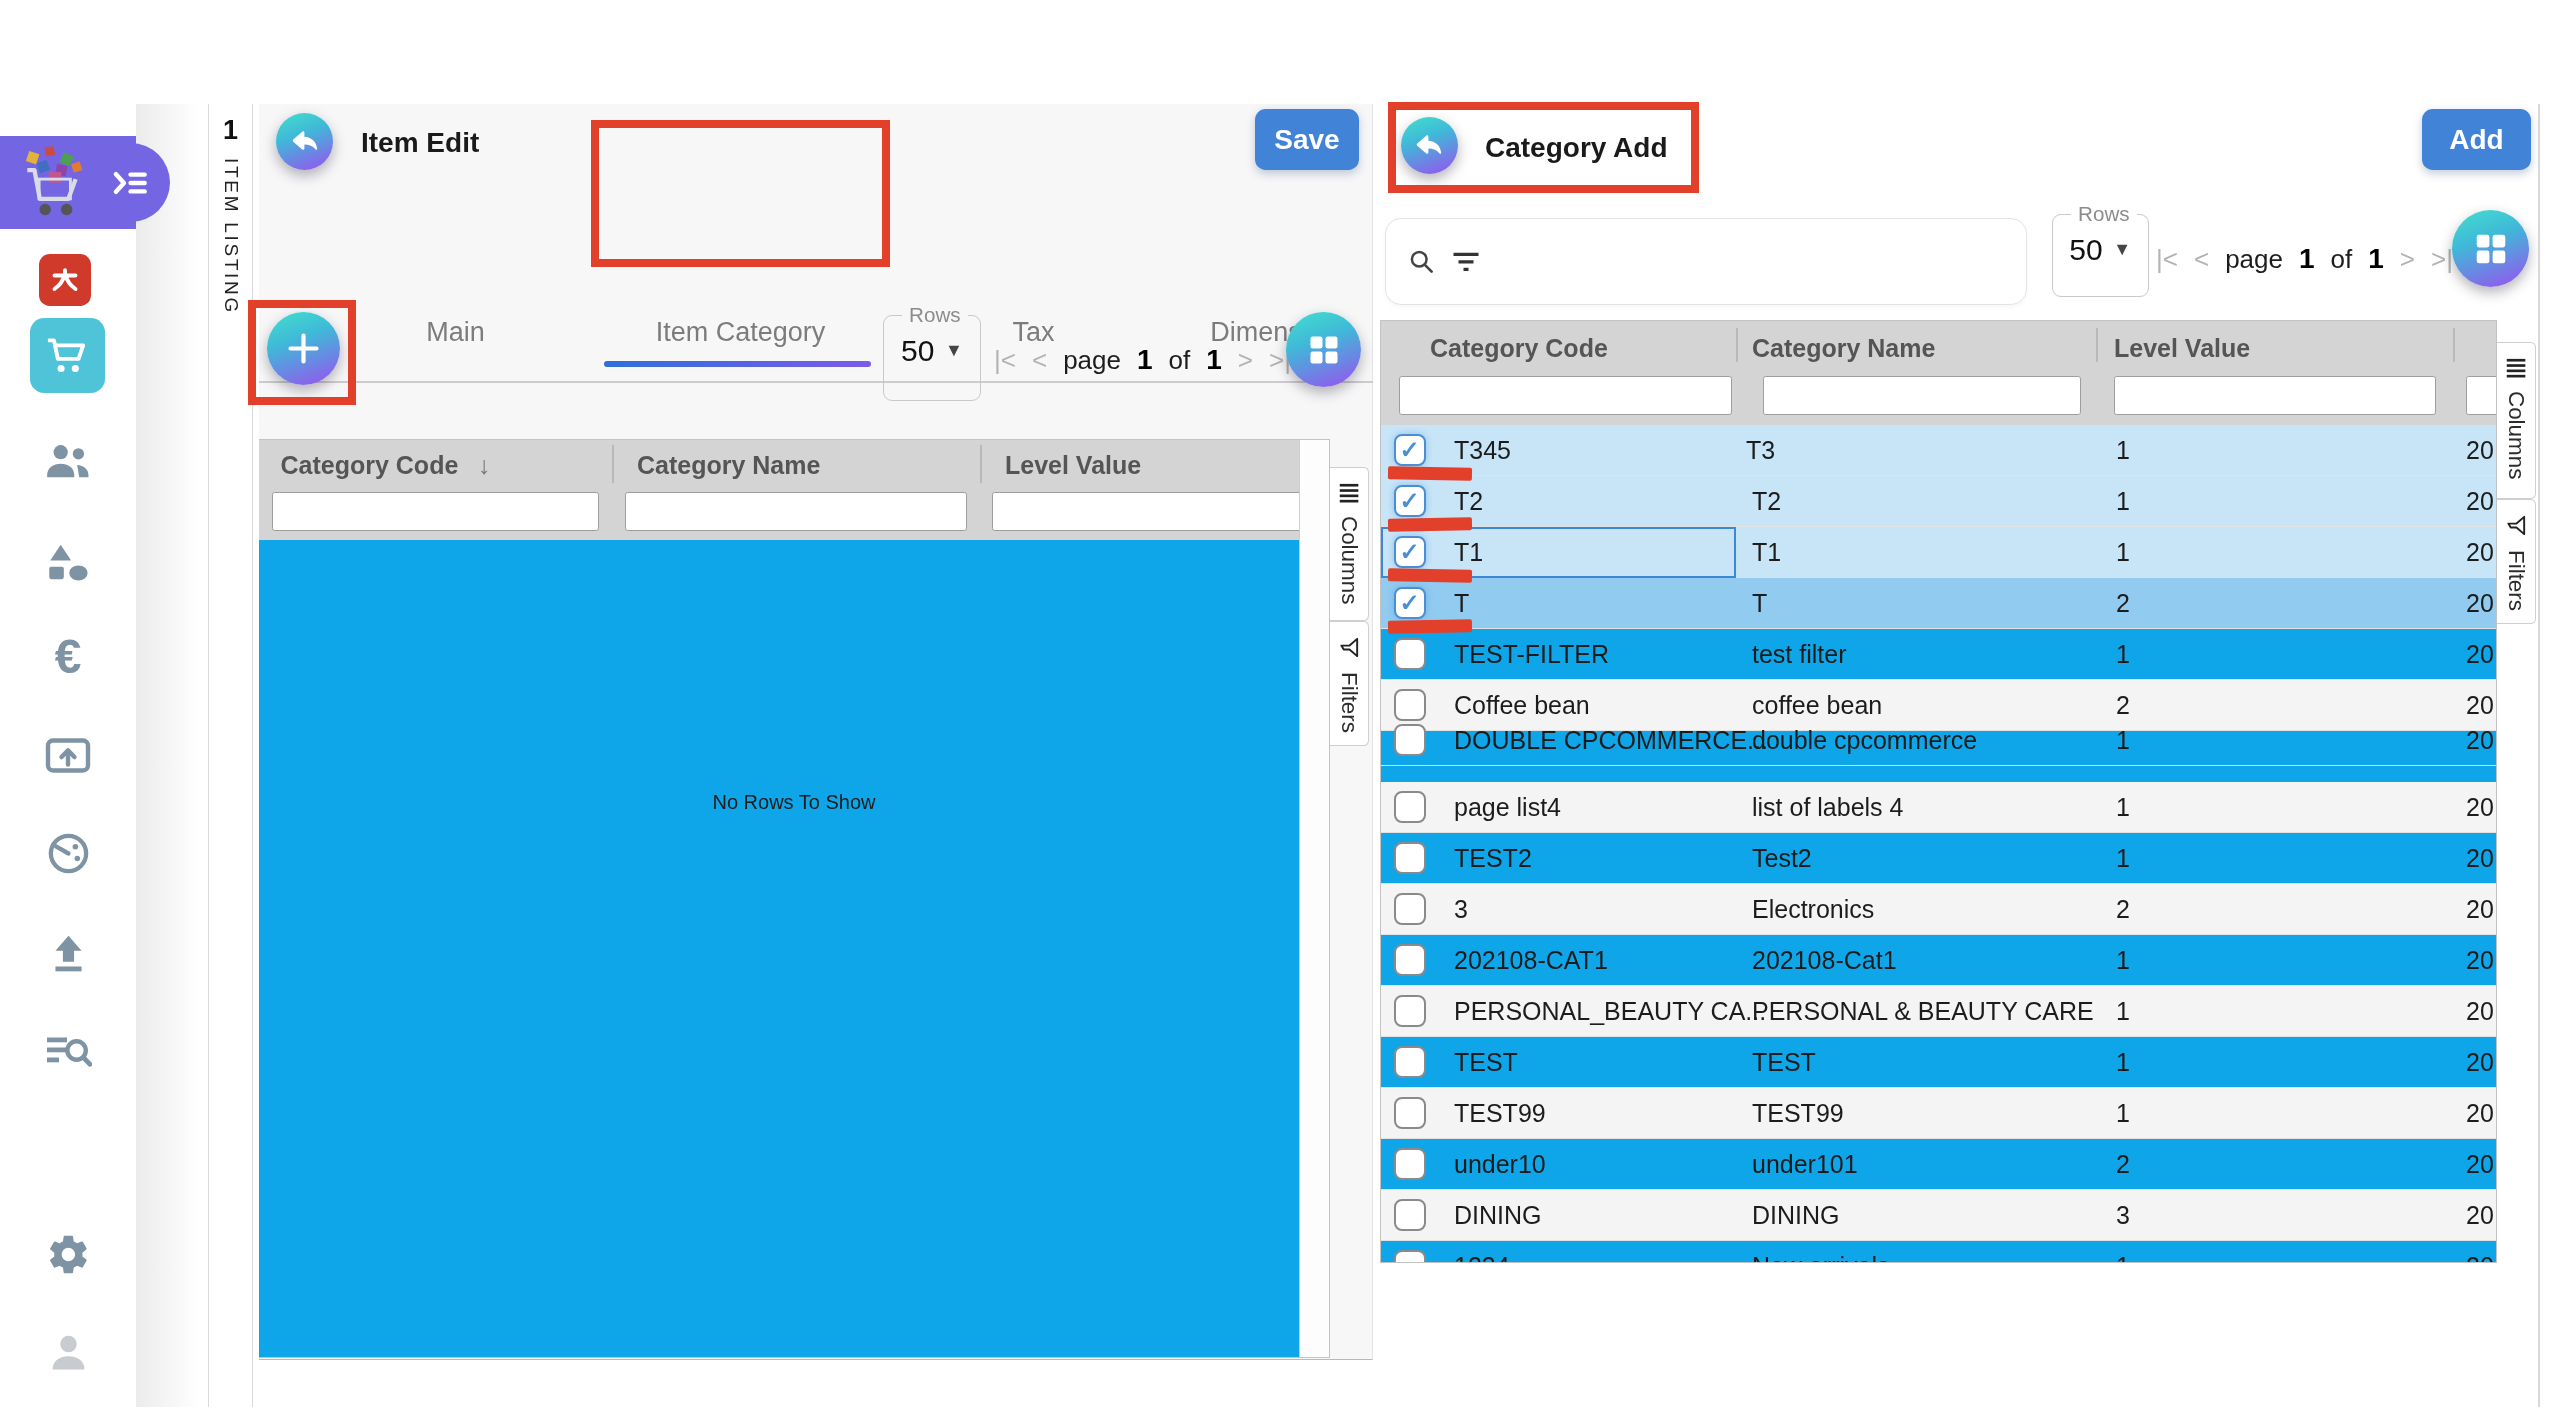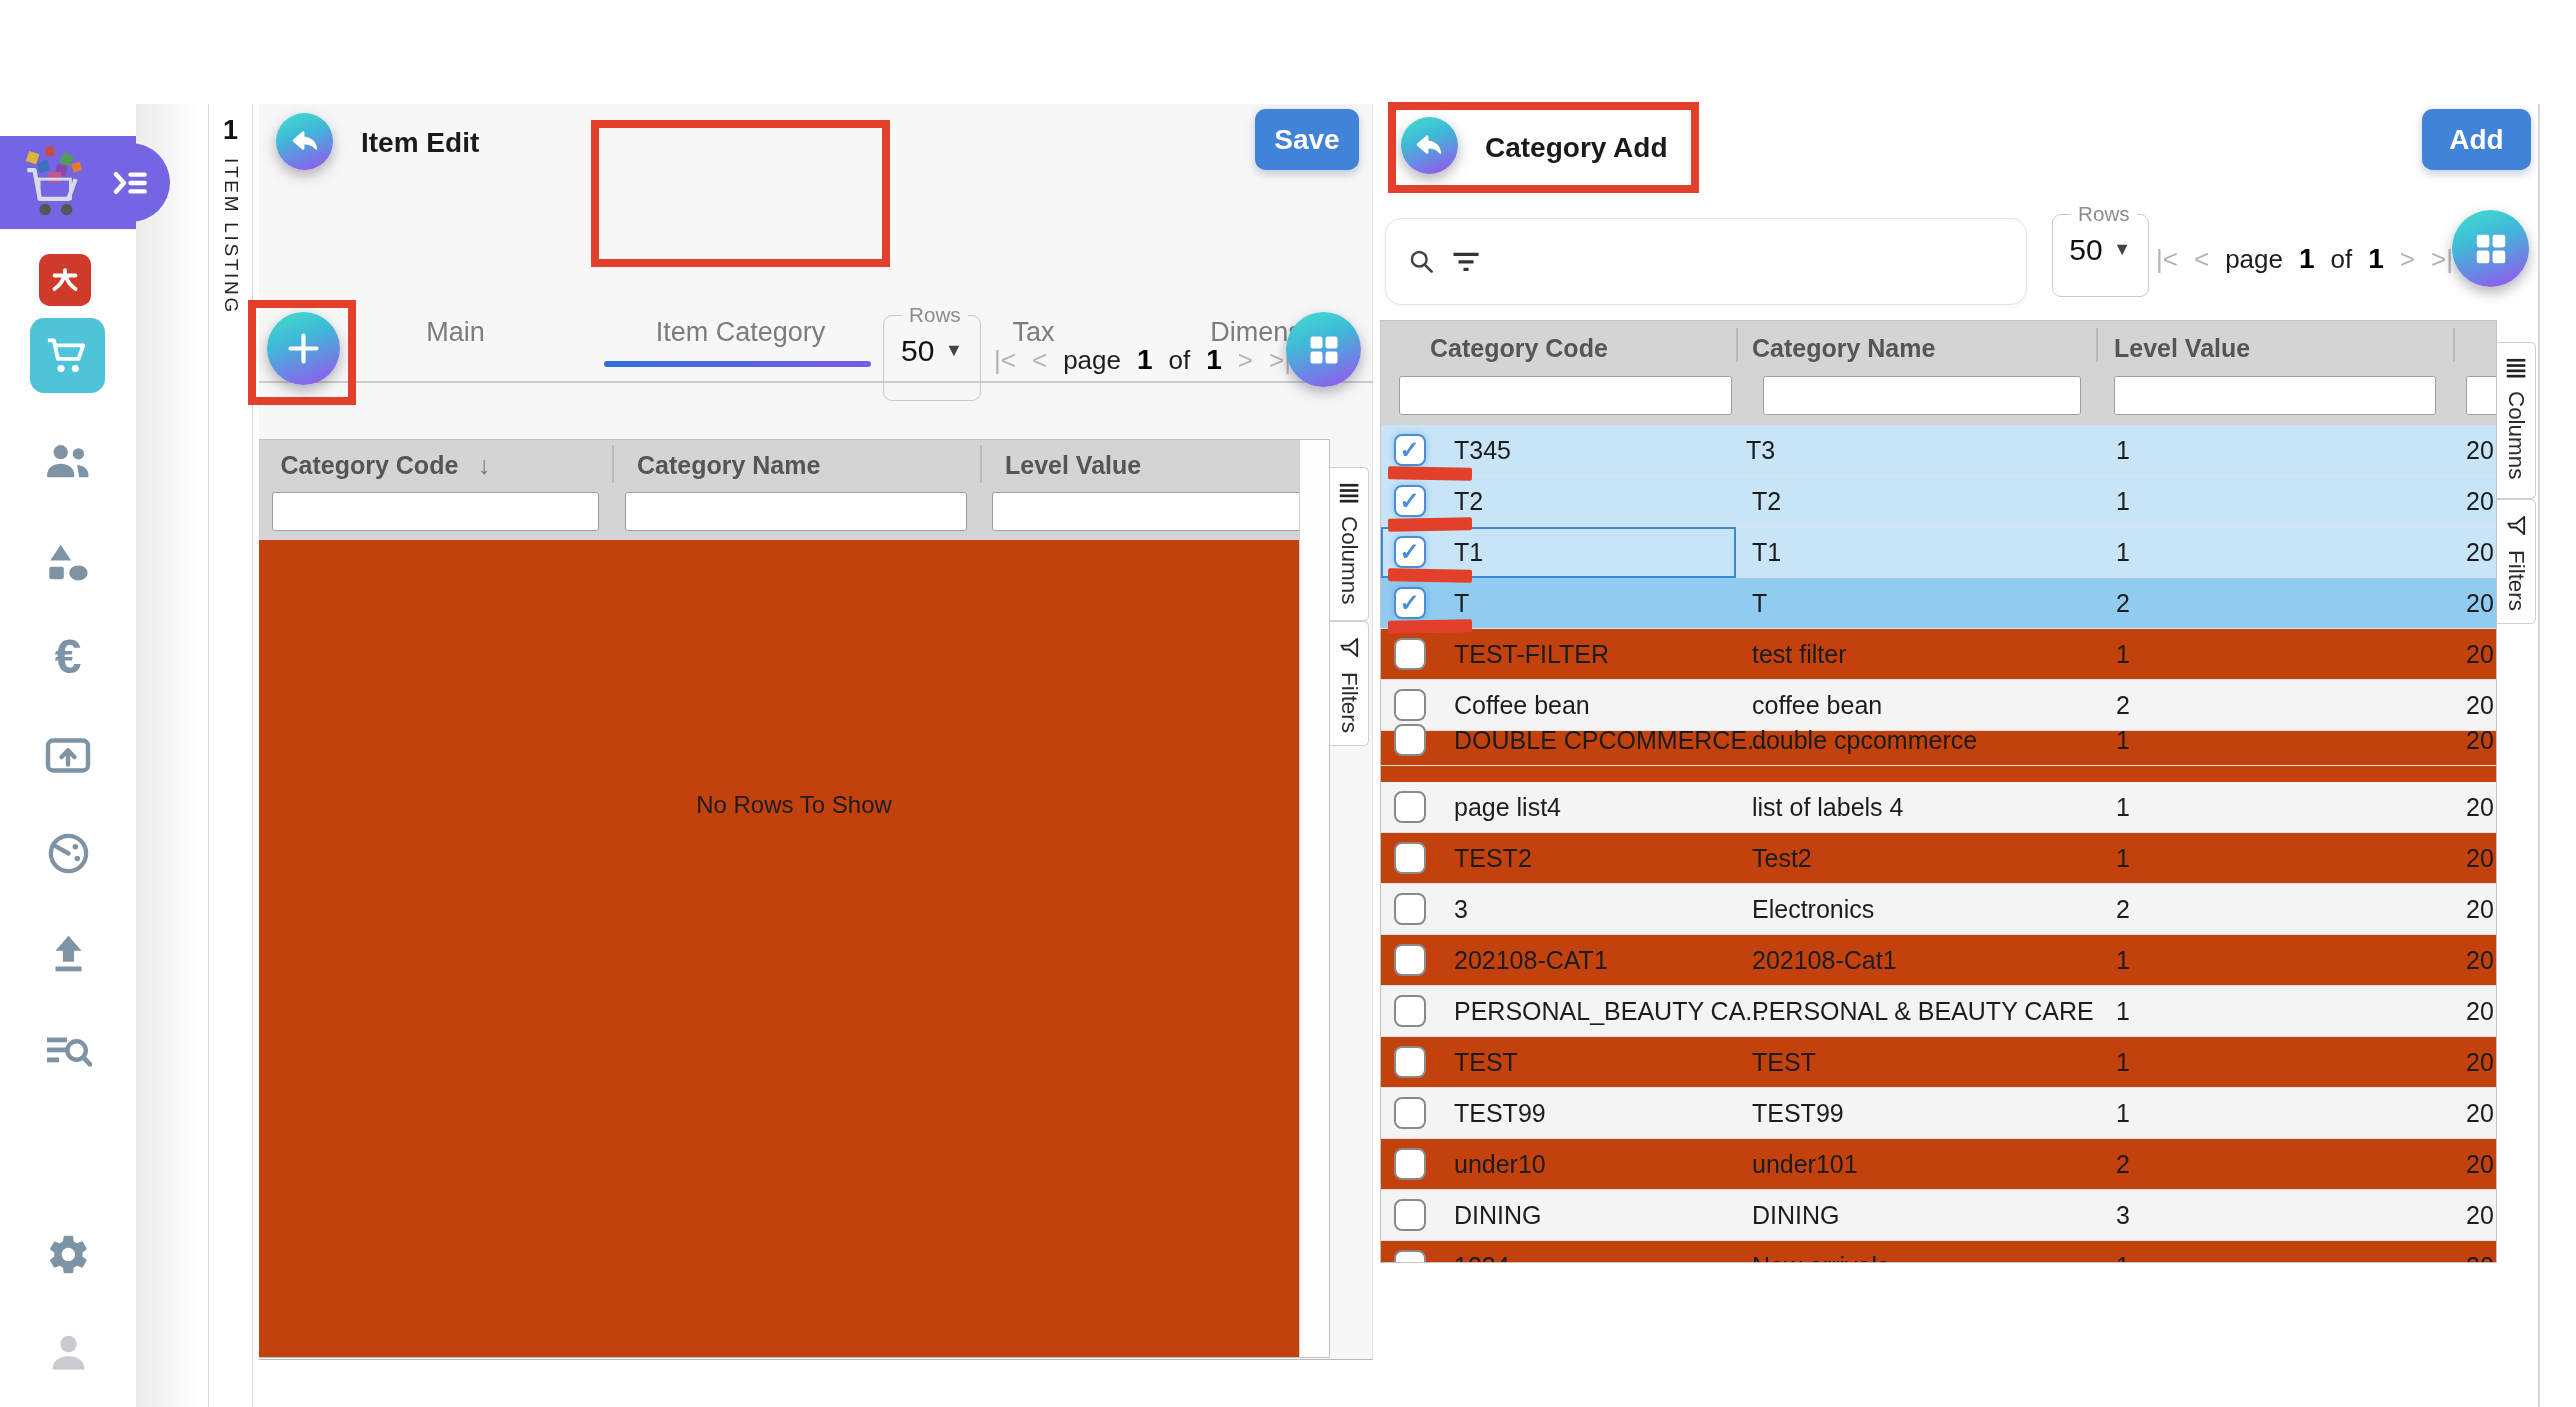--- a/index.html
+++ b/index.html
@@ -54,42 +54,42 @@
   #right-panel{position:absolute;left:1380px;top:104px;width:1196px;height:1304px;background:#ffffff;}
   .panel-title{font-size:28px;font-weight:bold;color:#1a1a1a;}
   
   .tab{position:absolute;top:192px;height:72px;display:flex;align-items:center;justify-content:center;
     font-size:27px;color:#7c7c7c;cursor:pointer;}
   #tab-underline{position:absolute;left:605px;top:257px;width:267px;height:6.3px;border-radius:3.6px;
     background:linear-gradient(to right,#2f6fd9,#7b5be8);}
   .tab-chev{position:absolute;top:204px;font-size:32px;color:#9a9a9a;}
   #tabs-divider{position:absolute;left:0;top:277px;width:1114px;height:1.8px;background:#cccccc;}
   
-  .grid{position:absolute;box-sizing:border-box;border:1.8px solid #c3c3c3;background:#c2410c;overflow:hidden;}
+  .grid{position:absolute;box-sizing:border-box;border:1.8px solid #c3c3c3;background:#0ea5e9;overflow:hidden;}
   .grid-head{position:absolute;left:0;top:0;width:100%;background:#d4d4d4;}
   .hdr-cell{position:absolute;font-size:25px;color:#555;font-weight:bold;white-space:nowrap;}
   .hdr-div{position:absolute;width:1.8px;background:#b9b9b9;}
   .flt-input{position:absolute;height:39px;background:#fff;border:1.8px solid #9e9e9e;border-radius:2.7px;
     box-sizing:border-box;font-size:23px;padding:0 9px;outline:none;font-family:"Liberation Sans",sans-serif;}
   .t-row{position:absolute;left:0;width:100%;height:51px;border-bottom:1.8px solid #e2e2e2;box-sizing:border-box;font-size:25px;color:#1c1c1c;}
   .t-row span.cellv{position:absolute;top:50%;transform:translateY(-50%);white-space:nowrap;}
   .cb{position:absolute;top:9px;width:32px;height:32px;border-radius:8px;box-sizing:border-box;background:#fff;
     display:flex;align-items:center;justify-content:center;font-size:24px;font-weight:bold;cursor:pointer;}
   .cb.on{border:2.7px solid #4a8fd3;color:#4a8fd3;box-shadow:0 0 7.2px rgba(74,143,211,.45);}
   .cb.off{border:2.7px solid #8a8a8a;color:transparent;}
   .mark{position:absolute;height:12.5px;background:#e2402a;border-radius:1.8px;}
   .sel-light{background:#c8e5f8;}
   .sel-dark{background:#92cbf0;}
   .zeb{background:#f4f4f4;}
   .focus-ring{position:absolute;left:0;top:0;width:355px;height:51px;border:2.7px solid #3c87d6;box-sizing:border-box;pointer-events:none;}
   
   .vtab{position:absolute;width:39px;background:#fff;border:1.8px solid #cfcfcf;box-sizing:border-box;
     display:flex;flex-direction:column;align-items:center;gap:12.5px;padding-top:14.3px;cursor:pointer;}
   .vtab .vlabel{writing-mode:vertical-rl;font-size:22.4px;color:#2c2c2c;}
-  #no-rows{position:absolute;left:0;top:351px;width:100%;text-align:center;font-size:24px;color:#1c1c1c;}
+  #no-rows{position:absolute;left:0;top:351px;width:100%;text-align:center;font-size:20px;color:#1c1c1c;}
   .right-edge-line{position:absolute;left:2538px;top:104px;width:1.8px;height:1304px;background:#d8d8d8;}
 </style>
 </head>
 <body>
 
 <div id="app">
 
 
   <div id="sidebar"></div>
   <div id="sidebar-shadow"></div>

